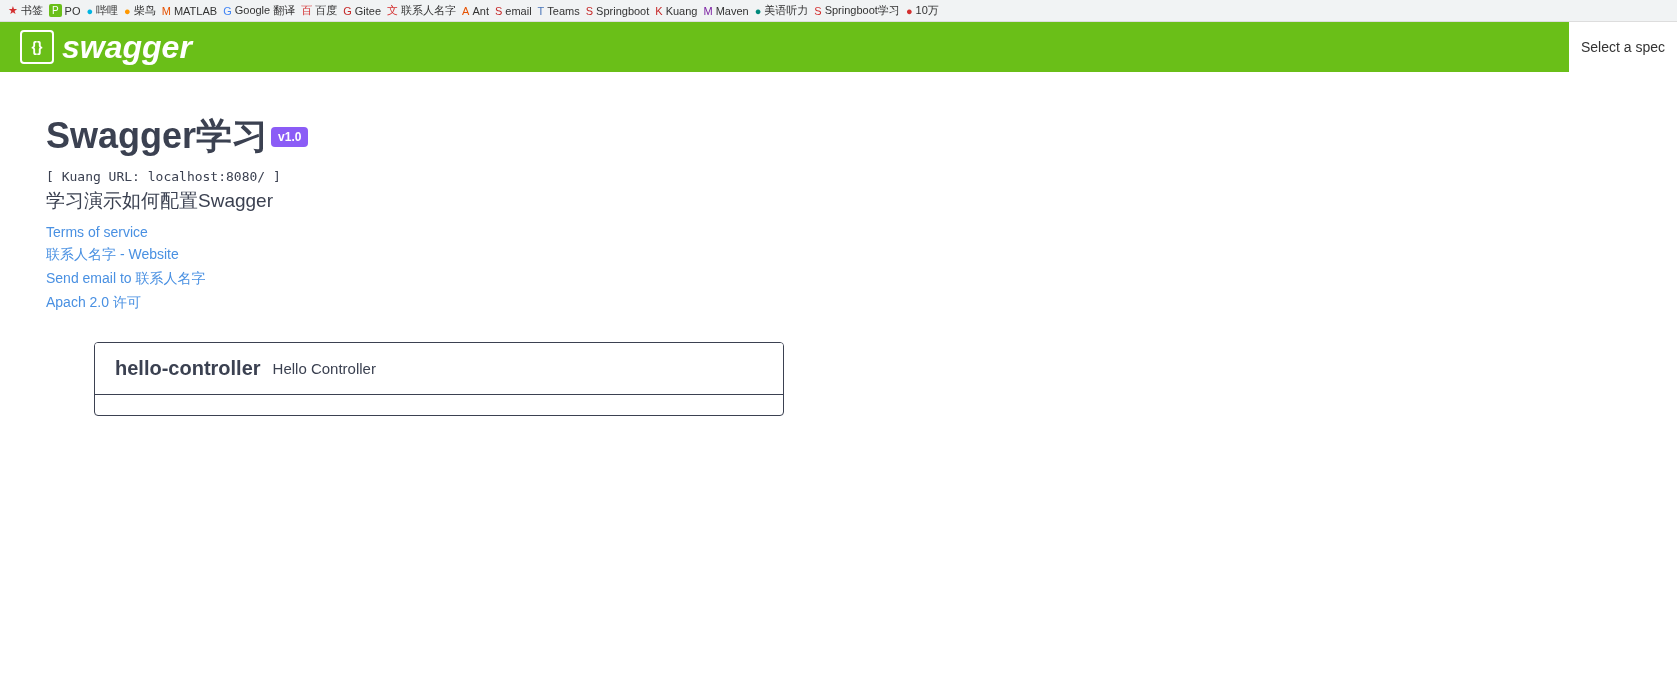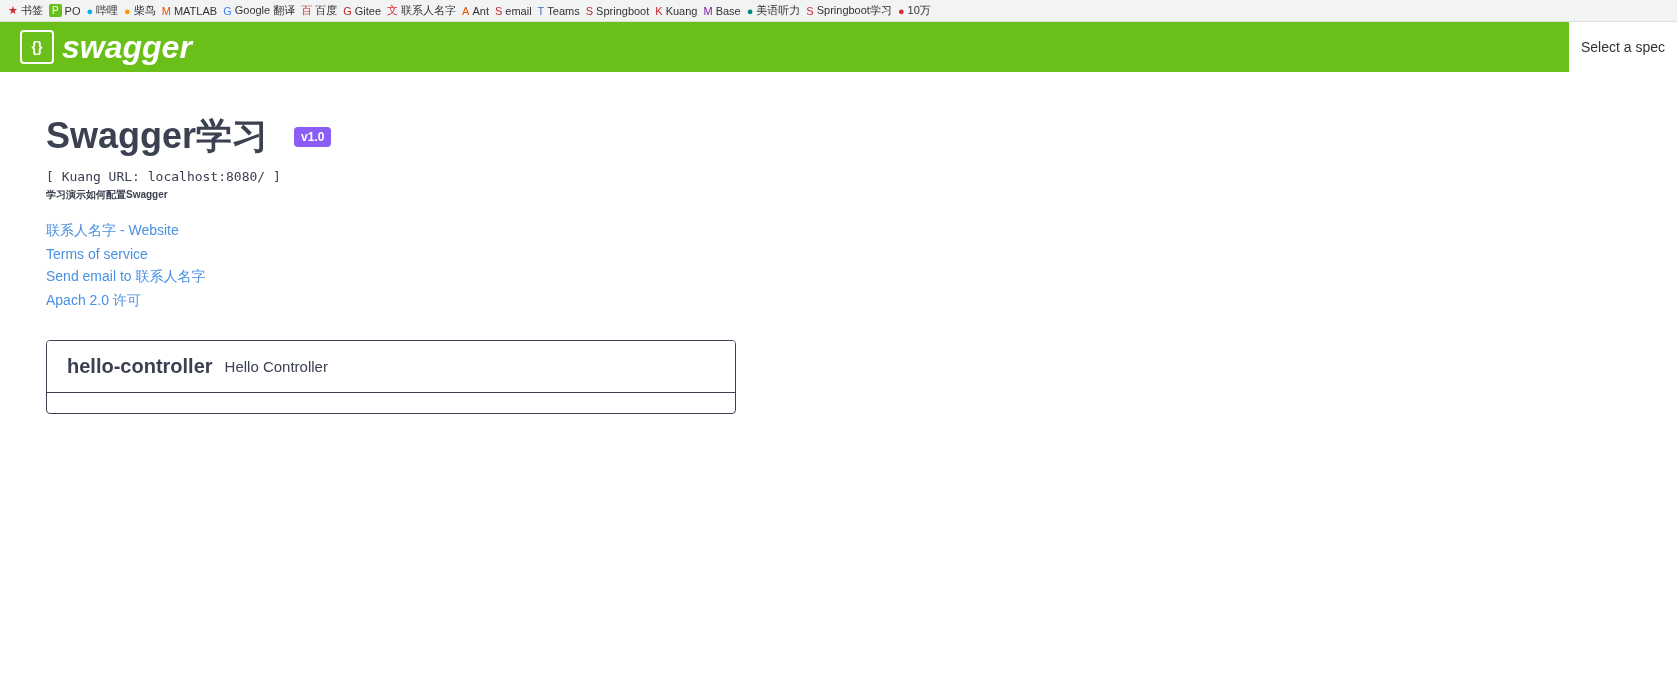--- a/index.html
+++ b/index.html
@@ -105,21 +105,21 @@
 
     
     .main-content {
       padding: 40px 46px;
       background: #fff;
     }
 
     .api-title-row {
       display: flex;
       align-items: center;
-      gap: 26px;
+      gap: 3px;
       margin-bottom: 8px;
     }
 
     .api-title {
       font-size: 36px;
       font-weight: bold;
       color: #3b4151;
     }
 
     .version-badge {
@@ -140,24 +140,23 @@
 
     .api-docs-link {
       color: #4990e2;
       font-size: 13px;
       text-decoration: none;
       display: block;
       margin-bottom: 16px;
     }
 
     .api-description {
-      font-size: 10px;
-      color: #3b4151;
-      margin-bottom: 20px;
-      font-weight: bold;
+      font-size: 19px;
+      color: #3b4151;
+      margin-bottom: 10px;
     }
 
     .api-links {
       display: flex;
       flex-direction: column;
       gap: 6px;
       margin-bottom: 30px;
     }
 
     .api-link {
@@ -165,20 +164,21 @@
       font-size: 14px;
       text-decoration: none;
     }
 
     
     .controller-section {
       border: 1px solid #3b4151;
       border-radius: 4px;
       width: 690px;
       overflow: hidden;
+      margin-left: 48px;
     }
 
     .controller-header {
       display: flex;
       align-items: center;
       padding: 14px 20px;
       background: #fff;
       gap: 12px;
     }
 
@@ -260,21 +260,21 @@
   <span class="bookmark-item">
     <span style="color:#c62828;font-size:11px;">S</span>
     <span>Springboot</span>
   </span>
   <span class="bookmark-item">
     <span style="color:#c62828;font-size:11px;">K</span>
     <span>Kuang</span>
   </span>
   <span class="bookmark-item">
     <span style="color:#7b1fa2;font-size:11px;">M</span>
-    <span>Base</span>
+    <span>Maven</span>
   </span>
   <span class="bookmark-item">
     <span style="color:#00897b;font-size:11px;">●</span>
     <span>美语听力</span>
   </span>
   <span class="bookmark-item">
     <span style="color:#d32f2f;font-size:11px;">S</span>
     <span>Springboot学习</span>
   </span>
   <span class="bookmark-item">
@@ -301,22 +301,22 @@
     <h1 class="api-title">Swagger学习</h1>
     <span class="version-badge">v1.0</span>
   </div>
 
   <div class="base-url">[ Kuang URL: localhost:8080/ ]</div>
 
 
   <div class="api-description">学习演示如何配置Swagger</div>
 
   <div class="api-links">
+    <a class="api-link" href="#">Terms of service</a>
     <a class="api-link" href="#">联系人名字 - Website</a>
-    <a class="api-link" href="#">Terms of service</a>
     <a class="api-link" href="#">Send email to 联系人名字</a>
     <a class="api-link" href="#">Apach 2.0 许可</a>
   </div>
 
   <div class="controller-section">
     <div class="controller-header">
       <span class="controller-name">hello-controller</span>
       <span class="controller-desc">Hello Controller</span>
     </div>
     <div class="controller-divider"></div>

